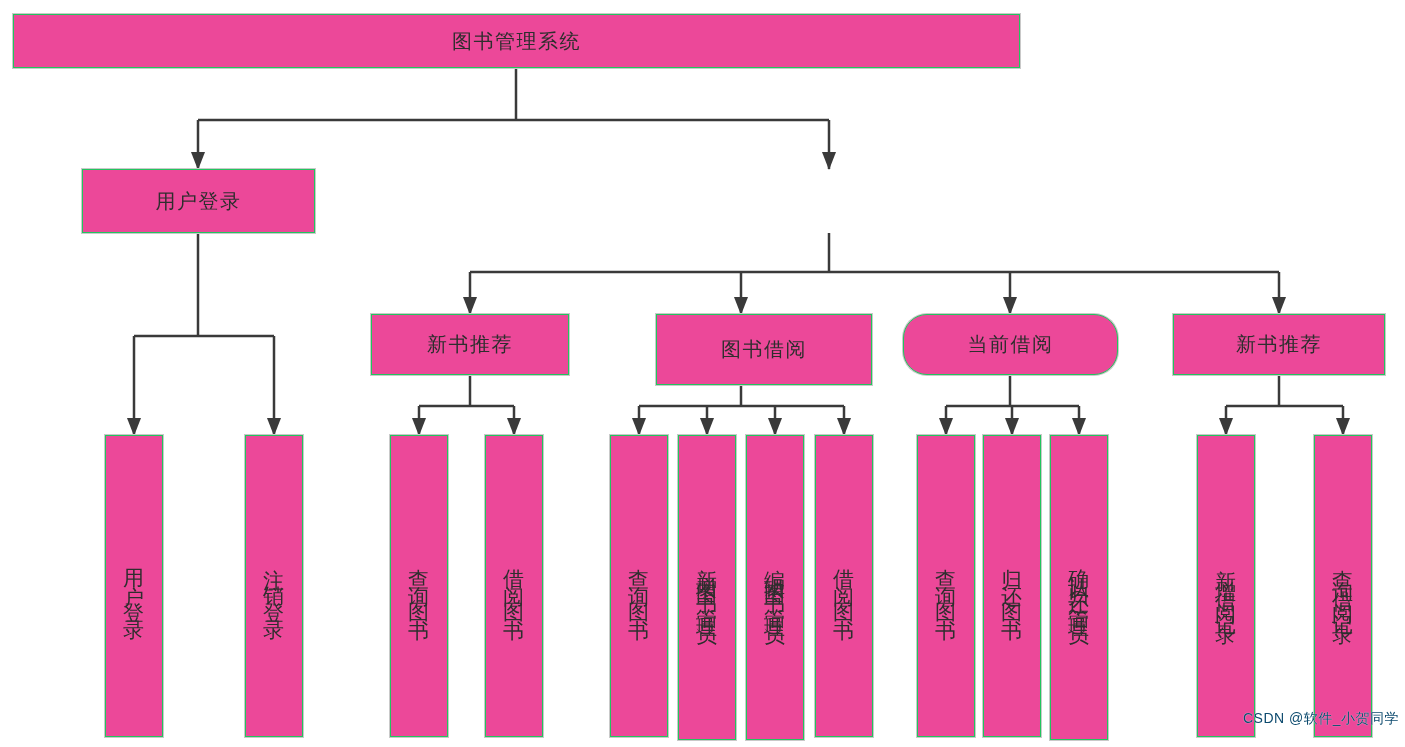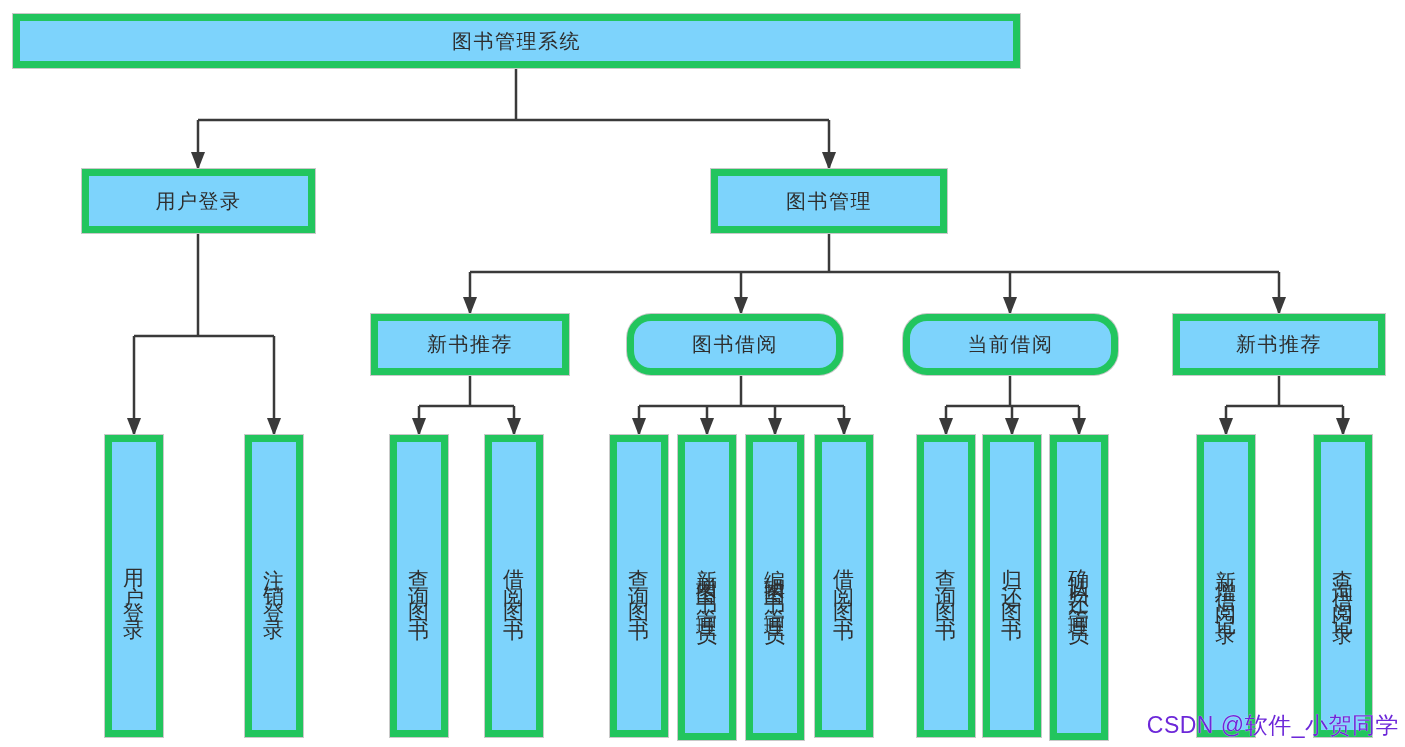--- a/index.html
+++ b/index.html
@@ -2,44 +2,44 @@
 <html><head>
 <meta charset="utf-8">
 <style>
   html,body{margin:0;padding:0;background:#fff;}
   body{font-family:"Liberation Sans","DejaVu Sans",sans-serif;}
   #stage{position:relative;width:1405px;height:747px;background:#ffffff;overflow:hidden;}
   svg.wires{position:absolute;left:0;top:0;z-index:1;}
   .node{
     position:absolute;
     box-sizing:border-box;
-    border:7px solid #22c55e;
-    background:#7dd3fc;
+    border:1px solid #22c55e;
+    background:#ec4899;
     display:flex;align-items:center;justify-content:center;
     color:#2e2e2e;
     z-index:2;
     box-shadow:0 0 0 1px #c9c9c9;
   }
   .node.h{font-size:20px;letter-spacing:1.5px;}
   .node.root{font-size:20px;letter-spacing:1.5px;}
   .leaf span{
     writing-mode:vertical-rl;
     text-orientation:mixed;
     line-height:1;
     font-size:21px;
     white-space:nowrap;
   }
   .leaf.v4 span{letter-spacing:17px;}
   .leaf.v6 span{letter-spacing:11px;}
   .leaf.v9 span{letter-spacing:8px;}
   .watermark{
     position:absolute;
     right:6px;top:710px;
-    font-size:23px;
-    color:#6d28d9;
+    font-size:14px;
+    color:#0c4a6e;
     z-index:3;
     letter-spacing:0.5px;
     text-shadow:0 0 1px #ffffff;
   }
 </style>
 </head>
 <body>
 
 <div id="stage">
 
@@ -89,24 +89,23 @@
       <path d="M1279,375 V406"></path>
       <path d="M1226,406 H1343"></path>
       <path d="M1226,406 V435" marker-end="url(#ah)"></path>
       <path d="M1343,406 V435" marker-end="url(#ah)"></path>
     </g>
   </svg>
 
   <div class="node root" style="left:13px;top:14px;width:1007px;height:54px;">图书管理系统</div>
 
   <div class="node h" style="left:82px;top:169px;width:233px;height:64px;">用户登录</div>
-  <div class="node h" style="left:711px;top:169px;width:236px;height:64px;">图书管理</div>
 
   <div class="node h" style="left:371px;top:314px;width:198px;height:61px;">新书推荐</div>
-  <div class="node h" style="left:627px;top:314px;width:216px;height:61px;border-radius:24px;">图书借阅</div>
+  <div class="node h" style="left:656px;top:314px;width:216px;height:71px;">图书借阅</div>
   <div class="node h" style="left:903px;top:314px;width:215px;height:61px;border-radius:24px;">当前借阅</div>
   <div class="node h" style="left:1173px;top:314px;width:212px;height:61px;">新书推荐</div>
 
   <div class="node leaf v4" style="left:105px;top:435px;width:58px;height:302px;">
     <span>用户登录</span>
   </div>
   <div class="node leaf v4" style="left:245px;top:435px;width:58px;height:302px;">
     <span>注销登录</span>
   </div>
 

